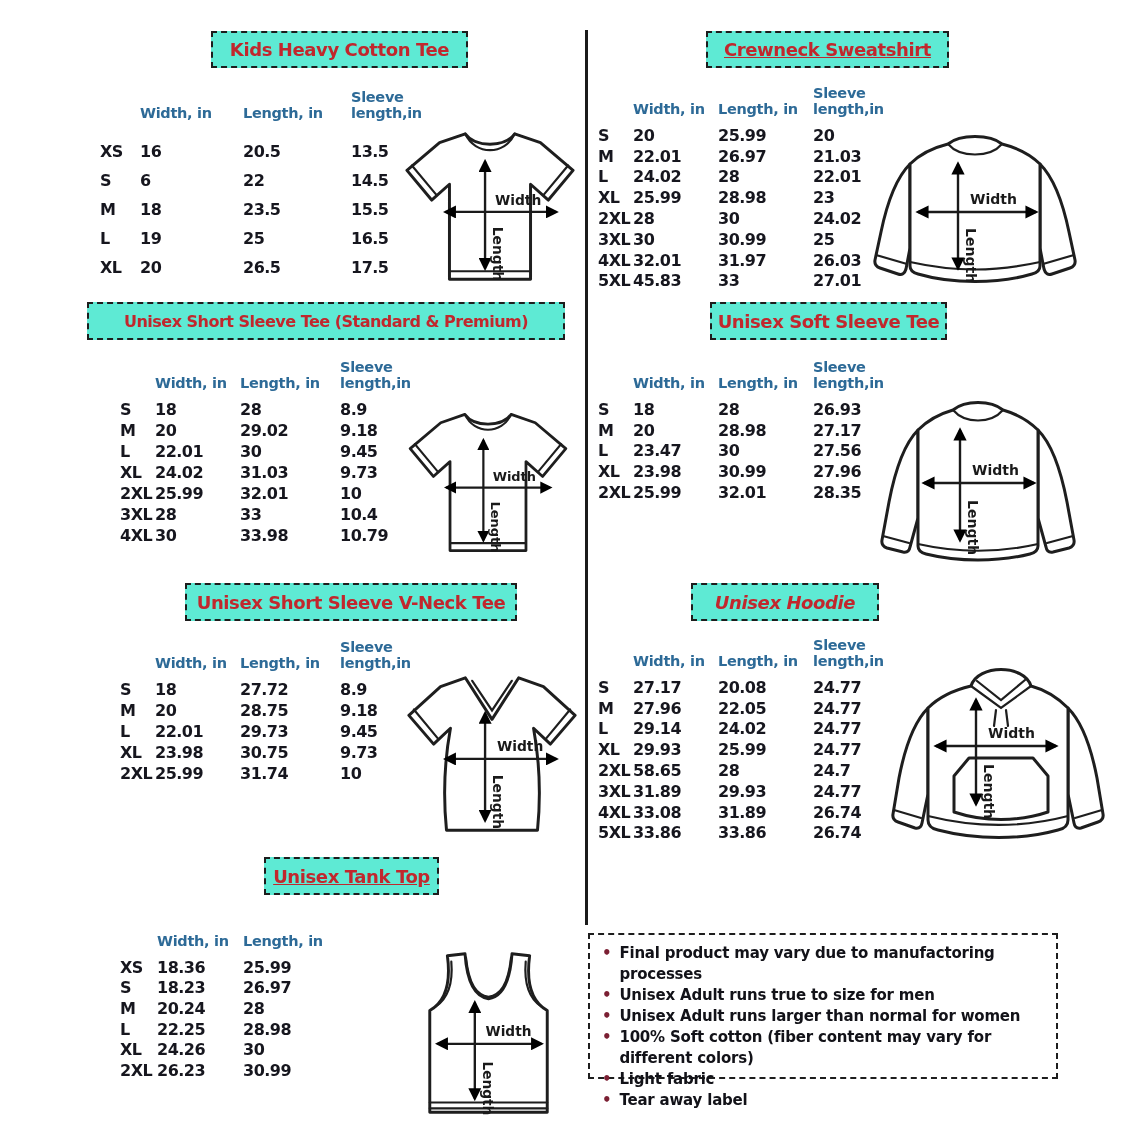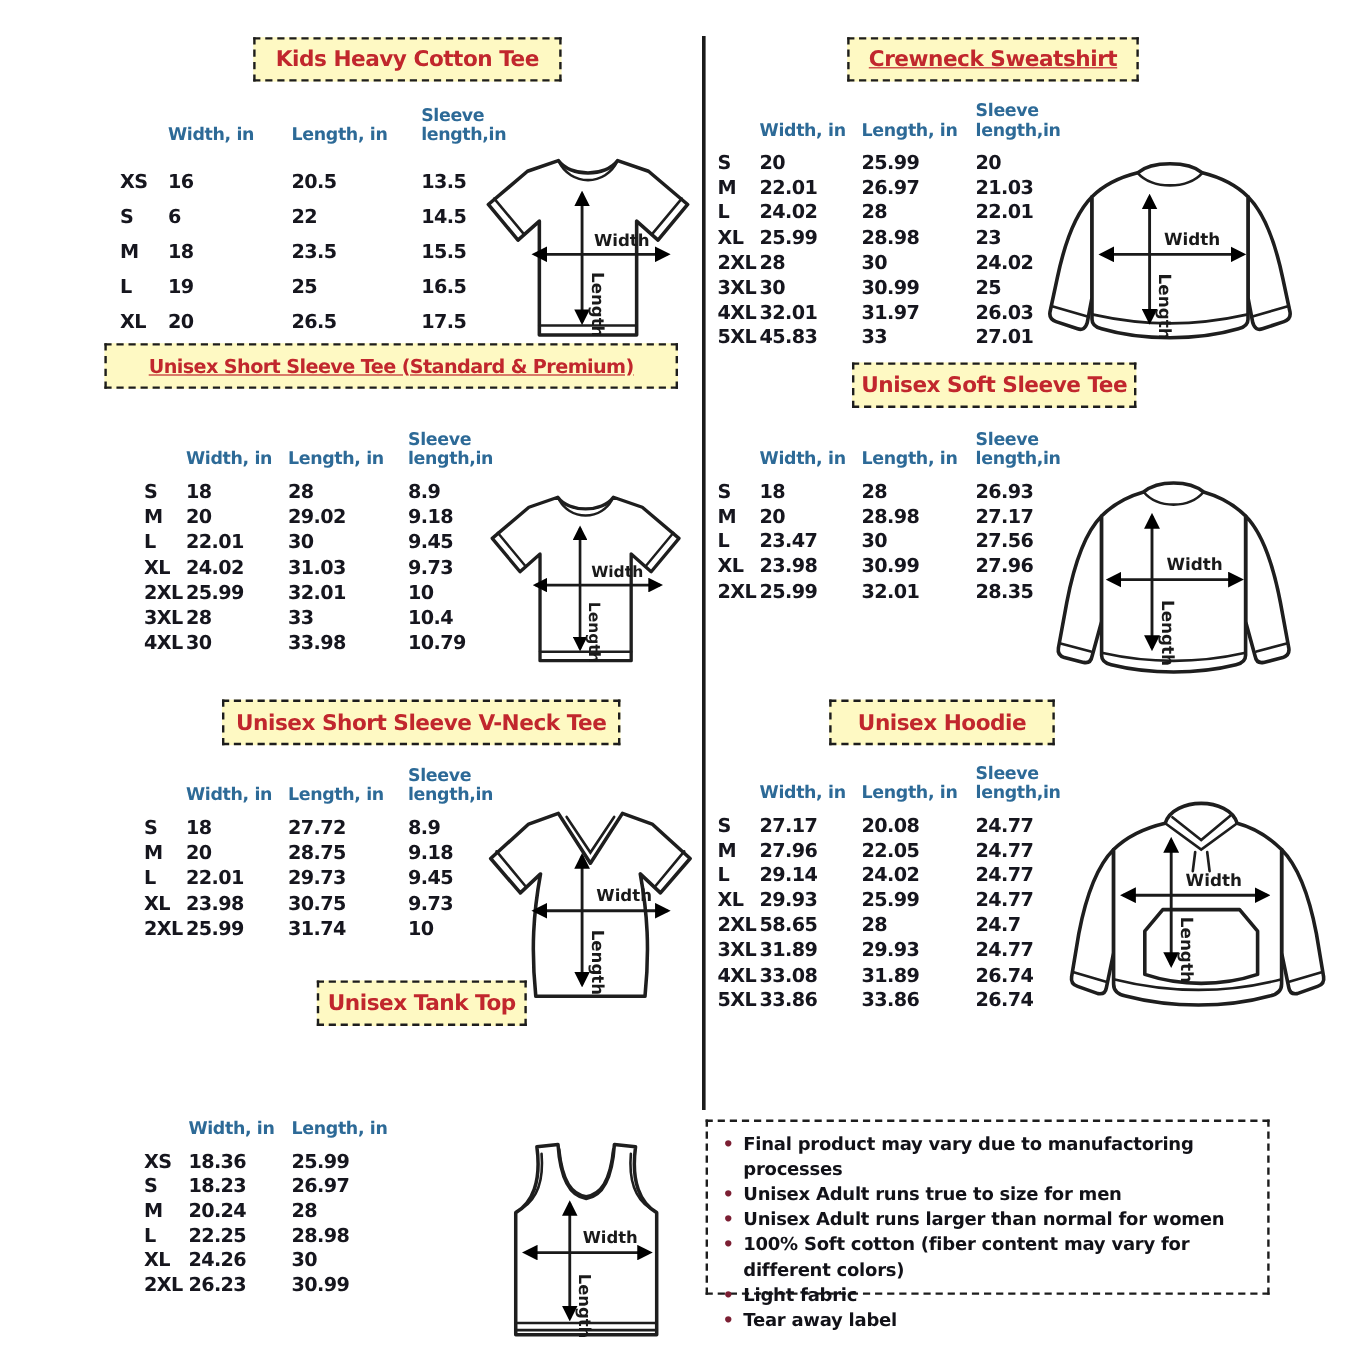--- a/index.html
+++ b/index.html
@@ -1,19 +1,19 @@
 <!DOCTYPE html>
 <html style="--title-red: #c1272d; --header-blue: #2d6a97; --ink: #16161e; --bullet-maroon: #7b1f33;"><head>
 <meta charset="utf-8">
 <style>
   html,body{margin:0;padding:0;background:#ffffff;}
   .page{position:relative;width:1140px;height:1140px;background:#ffffff;overflow:hidden;
         font-family:"DejaVu Sans","Liberation Sans",sans-serif;color:var(--ink,#16161e);}
   .divider{position:absolute;background:#1b1b1b;}
-  .titlebox{position:absolute;border:2.5px dashed #1d1d1d;background:#fef9c3;display:flex;
+  .titlebox{position:absolute;border:2.5px dashed #1d1d1d;background:#5eead4;display:flex;
             align-items:center;justify-content:center;font-weight:bold;
             color:var(--title-red,#c1272d);font-size:18px;letter-spacing:-0.4px;white-space:nowrap;}
   .titlebox.long{font-size:16px;letter-spacing:-0.5px;}
   .size-table{position:absolute;}
   .size-table .trow{display:grid;grid-template-columns:var(--cols);}
   .size-table .thead{align-items:end;min-height:33px;margin-bottom:8px;}
   .size-table.kids-gap .thead{margin-bottom:16px;}
   .size-table .tbody-row{height:var(--rowh);align-items:center;}
   .tcell{font-weight:bold;}
   .tcell.col-h{color:var(--header-blue,#2d6a97);font-size:14.5px;white-space:pre-line;
@@ -178,21 +178,21 @@
       <path d="M50,142 C95,152 135,152 180,142"></path>
     </g>
     <g stroke="#1a1a1a" stroke-width="2.4">
       <line x1="98" y1="44" x2="98" y2="148" marker-start="url(#ac)" marker-end="url(#ac)"></line>
       <line x1="58" y1="92" x2="176" y2="92" marker-start="url(#ac)" marker-end="url(#ac)"></line>
     </g>
     <text class="svg-lbl" x="110" y="84">Width</text>
     <text class="svg-lbl" x="106" y="108" transform="rotate(90 106 108)">Length</text>
   </svg>
 
-  <div class="titlebox long" style="left:87px;top:286px;width:474px;height:34px;text-decoration:underline;">Unisex Short Sleeve Tee (Standard &amp; Premium)</div>
+  <div class="titlebox long" style="left:87px;top:302px;width:474px;height:34px;">Unisex Short Sleeve Tee (Standard &amp; Premium)</div>
   <div class="size-table tbl-left" style="left:120px;top:358px;">
       <div class="trow thead">
         <div class="tcell size"></div>
         <div class="tcell col-h">Width, in</div>
         <div class="tcell col-h">Length, in</div>
         <div class="tcell col-h">Sleeve
 length,in</div>
       </div>
       <div class="trow tbody-row">
         <div class="tcell size">S</div>
@@ -380,21 +380,21 @@
       <path d="M174,50 L150,79"></path>
     </g>
     <g stroke="#1a1a1a" stroke-width="2.4">
       <line x1="88" y1="54" x2="88" y2="162" marker-start="url(#av)" marker-end="url(#av)"></line>
       <line x1="48" y1="100" x2="160" y2="100" marker-start="url(#av)" marker-end="url(#av)"></line>
     </g>
     <text class="svg-lbl" x="100" y="92">Width</text>
     <text class="svg-lbl" x="96" y="116" transform="rotate(90 96 116)">Length</text>
   </svg>
 
-  <div class="titlebox" style="left:691px;top:583px;width:184px;height:34px;">Unisex Hoodie</div>
+  <div class="titlebox" style="left:691px;top:583px;width:184px;height:34px;font-style:italic;">Unisex Hoodie</div>
   <div class="size-table tbl-right" style="left:598px;top:636px;">
       <div class="trow thead">
         <div class="tcell size"></div>
         <div class="tcell col-h">Width, in</div>
         <div class="tcell col-h">Length, in</div>
         <div class="tcell col-h">Sleeve
 length,in</div>
       </div>
       <div class="trow tbody-row">
         <div class="tcell size">S</div>
@@ -467,21 +467,21 @@
       <path d="M130,58 L132,74"></path>
     </g>
     <g stroke="#1a1a1a" stroke-width="2.4">
       <line x1="100" y1="48" x2="100" y2="152" marker-start="url(#ah9)" marker-end="url(#ah9)"></line>
       <line x1="60" y1="94" x2="180" y2="94" marker-start="url(#ah9)" marker-end="url(#ah9)"></line>
     </g>
     <text class="svg-lbl" x="112" y="86">Width</text>
     <text class="svg-lbl" x="108" y="112" transform="rotate(90 108 112)">Length</text>
   </svg>
 
-  <div class="titlebox" style="left:264px;top:817px;width:171px;height:34px;">Unisex Tank Top</div>
+  <div class="titlebox" style="left:264px;top:857px;width:171px;height:34px;text-decoration:underline;">Unisex Tank Top</div>
   <div class="size-table tbl-tank" style="left:120px;top:916px;">
       <div class="trow thead">
         <div class="tcell size"></div>
         <div class="tcell col-h">Width, in</div>
         <div class="tcell col-h">Length, in</div>
       </div>
       <div class="trow tbody-row">
         <div class="tcell size">XS</div>
         <div class="tcell val">18.36</div>
         <div class="tcell val">25.99</div>

